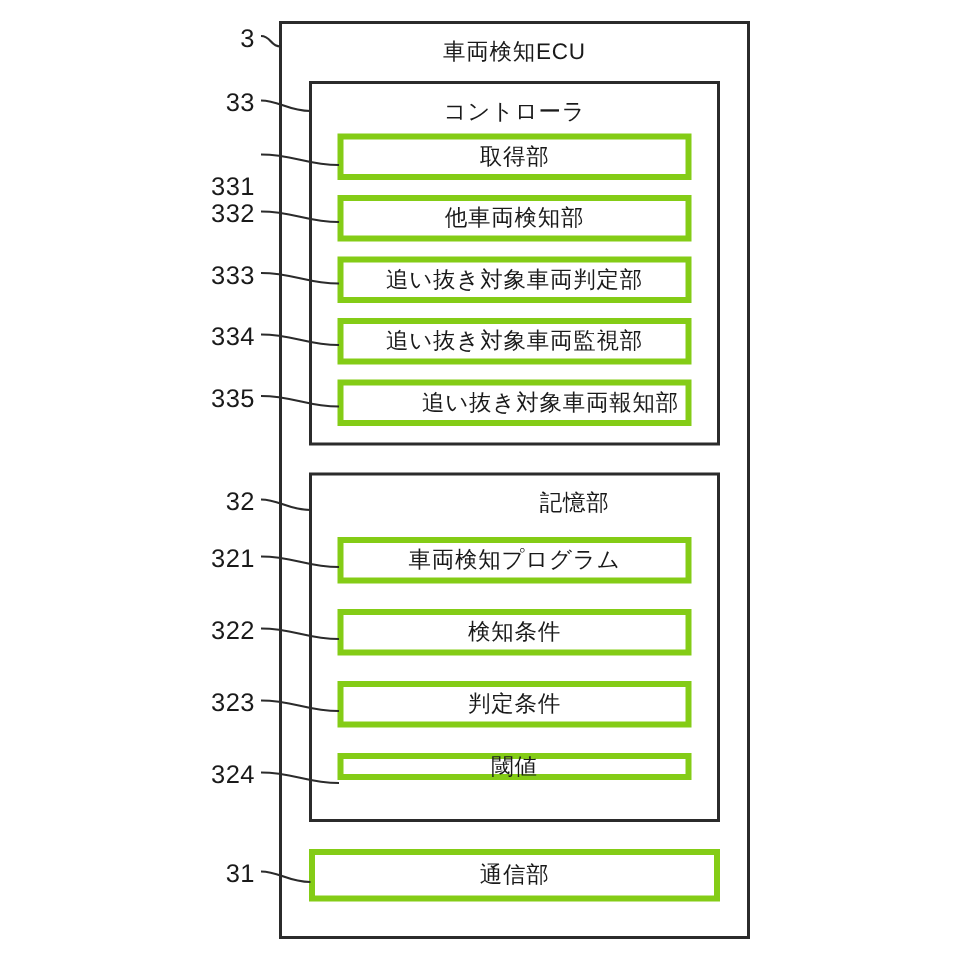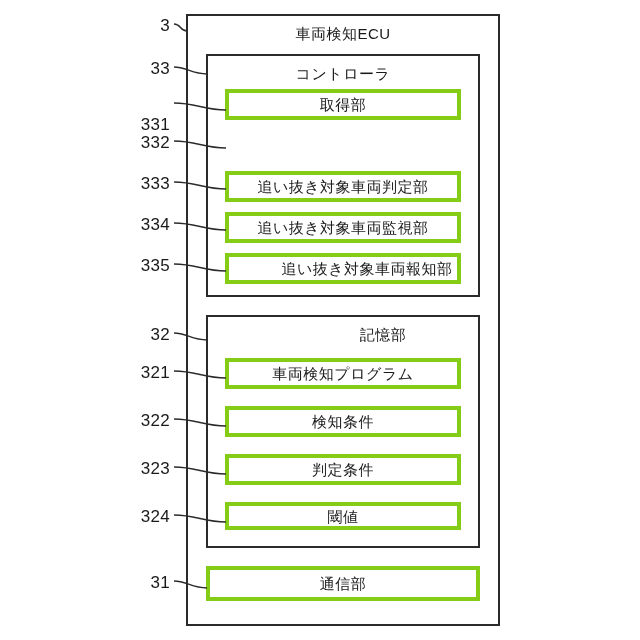--- a/index.html
+++ b/index.html
@@ -77,20 +77,23 @@
     <div class="box-title" style="top:9px;">車両検知ECU</div>
   </div>
 
   <div class="box group-box" style="left:206px; top:54px; width:274px; height:243px;">
     <div class="box-title" style="top:9px;">コントローラ</div>
   </div>
 
   <div class="box item-box" style="left:225px; top:89px; width:236px; height:31px;">
     <span class="item-label">取得部</span>
   </div>
+  <div class="box item-box" style="left:225px; top:130px; width:236px; height:31px;">
+    <span class="item-label">他車両検知部</span>
+  </div>
   <div class="box item-box" style="left:225px; top:171px; width:236px; height:31px;">
     <span class="item-label">追い抜き対象車両判定部</span>
   </div>
   <div class="box item-box" style="left:225px; top:212px; width:236px; height:31px;">
     <span class="item-label">追い抜き対象車両監視部</span>
   </div>
   <div class="box item-box" style="left:225px; top:253px; width:236px; height:31px;padding-left:48px;">
     <span class="item-label">追い抜き対象車両報知部</span>
   </div>
 
@@ -100,21 +103,21 @@
 
   <div class="box item-box" style="left:225px; top:358px; width:236px; height:31px;">
     <span class="item-label">車両検知プログラム</span>
   </div>
   <div class="box item-box" style="left:225px; top:406px; width:236px; height:31px;">
     <span class="item-label">検知条件</span>
   </div>
   <div class="box item-box" style="left:225px; top:454px; width:236px; height:31px;">
     <span class="item-label">判定条件</span>
   </div>
-  <div class="box item-box" style="left:225px; top:502px; width:236px; height:28px;">
+  <div class="box item-box" style="left:225px; top:502px; width:236px; height:18px;">
     <span class="item-label">閾値</span>
   </div>
 
   <div class="box item-box" style="left:206px; top:566px; width:274px; height:35px;">
     <span class="item-label">通信部</span>
   </div>
 
   <div class="callout" style="left:110px; top:16px; width:60px;">3</div>
   <div class="callout" style="left:110px; top:59px; width:60px;">33</div>
   <div class="callout" style="left:100px; top:95px; width:70px;margin-top:20px;">331</div>

